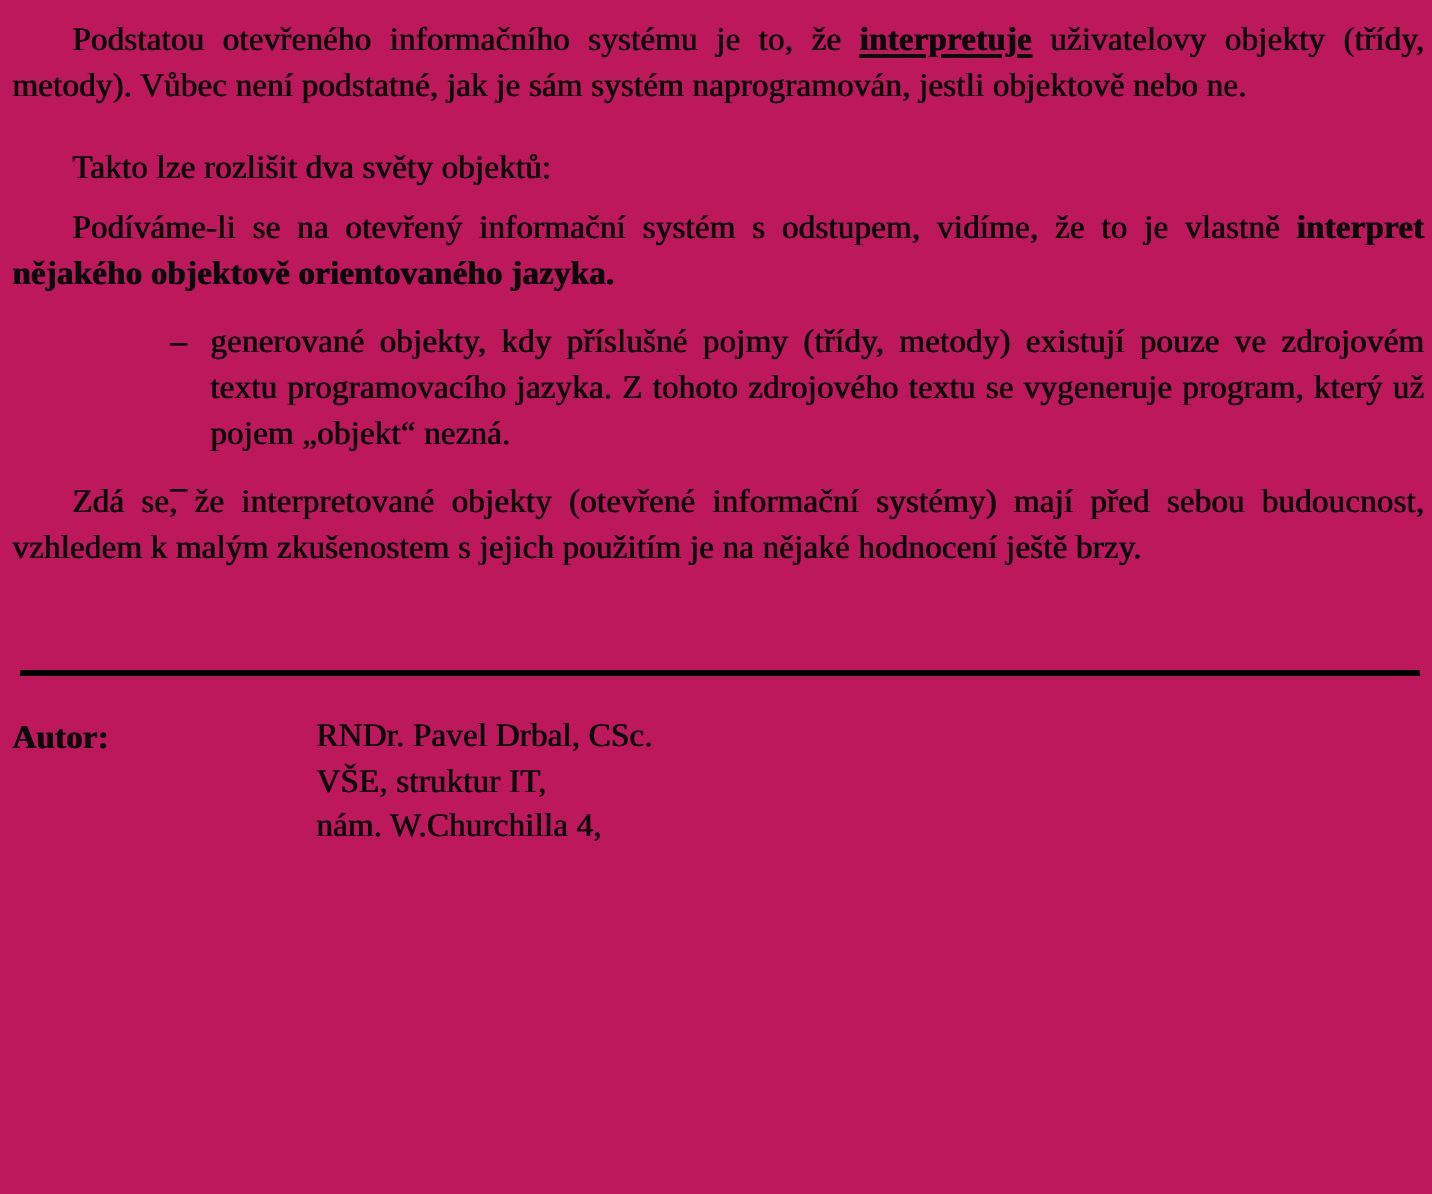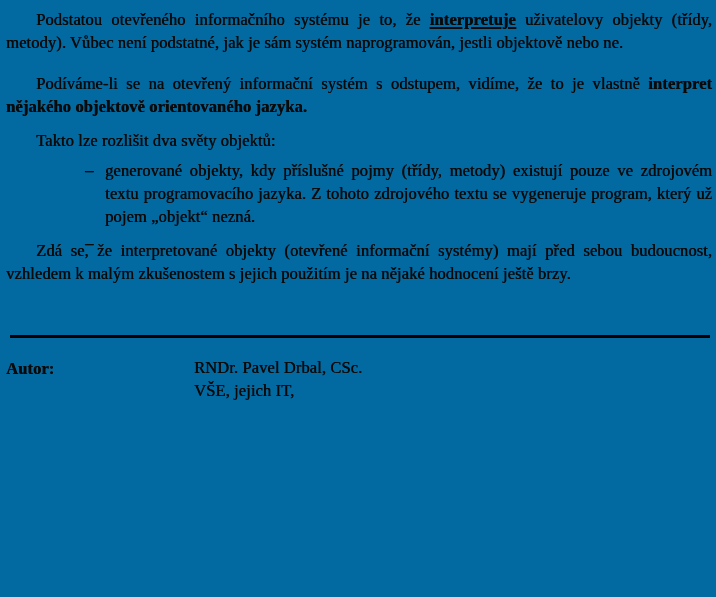--- a/index.html
+++ b/index.html
@@ -5,21 +5,21 @@
   html, body {
     margin: 0;
     padding: 0;
     background: #ffffff;
   }
   .page {
     position: relative;
     box-sizing: border-box;
     width: 716px;
     height: 597px;
-    background: #0369a1;
+    background: #be185d;
     color: #0a0a0a;
     font-family: "Liberation Serif", "DejaVu Serif", serif;
     font-size: 16.5px;
     line-height: 23px;
     text-align: justify;
     padding: 8px 4px 0 6px;
     overflow: hidden;
     
     text-shadow: 0.45px 0 0 currentColor;
     letter-spacing: 0.1px;
@@ -66,48 +66,48 @@
     margin-top: 19px;
     text-align: left;
   }
   .author-label {
     font-weight: bold;
     width: 152px;
     flex: 0 0 152px;
   }
   .author-lines div {
     line-height: 22.5px;
-    margin-left: 36px;
   }
 </style>
 </head>
 <body>
 
 <div class="page">
 
   <p class="body-para p1"><span>Podstatou otevřeného informačního systému je to, že </span><span class="emph underlined">interpretuje</span><span> uživatelovy objekty (třídy, metody). Vůbec není podstatné, jak je sám systém naprogramován, jestli objektově nebo ne.</span></p>
 
+  <p class="body-para p3">Takto lze rozlišit dva světy objektů:</p>
+
   <p class="body-para p2"><span>Podíváme-li se na otevřený informační systém s odstupem, vidíme, že to je vlastně </span><span class="emph">interpret nějakého objektově orientovaného jazyka.</span></p>
-
-  <p class="body-para p3">Takto lze rozlišit dva světy objektů:</p>
 
   <ul class="bullet-list">
     <li>
       <span class="dash">–</span><span>generované objekty, kdy příslušné pojmy (třídy, metody)  existují pouze ve zdrojovém textu programovacího jazyka.  Z tohoto zdrojového textu se vygeneruje program, který už pojem „objekt“ nezná.</span>
     </li>
     <li>
       <span class="dash">–</span>
     </li>
   </ul>
 
   <p class="body-para p4">Zdá se, že interpretované objekty (otevřené informační systémy) mají před sebou budoucnost, vzhledem k malým zkušenostem s jejich použitím je na nějaké hodnocení ještě brzy.</p>
 
   <hr class="rule">
 
   <div class="author-block">
     <div class="author-label">Autor:</div>
     <div class="author-lines">
       <div>RNDr. Pavel Drbal, CSc.</div>
-      <div>VŠE, jejich IT,</div>
+      <div>VŠE, struktur IT,</div>
+      <div>nám. W.Churchilla 4,</div>
     </div>
   </div>
 
 </div>
 
 </body></html>

